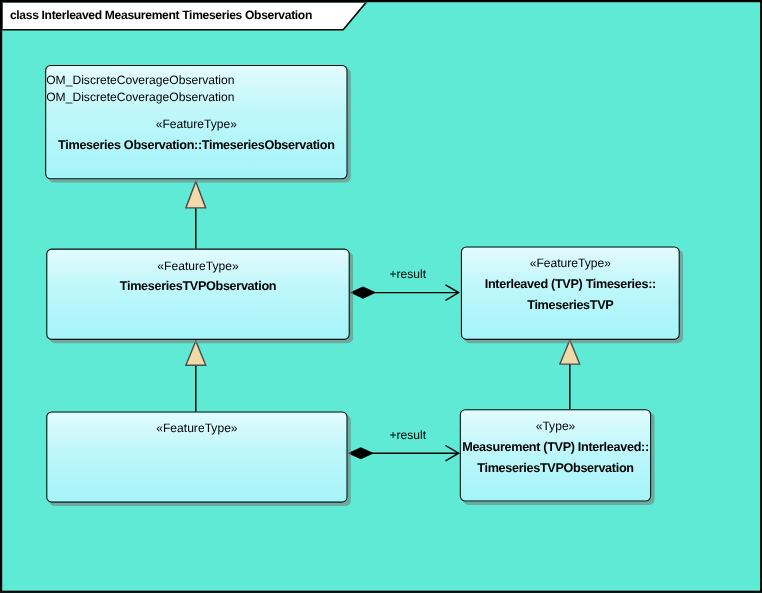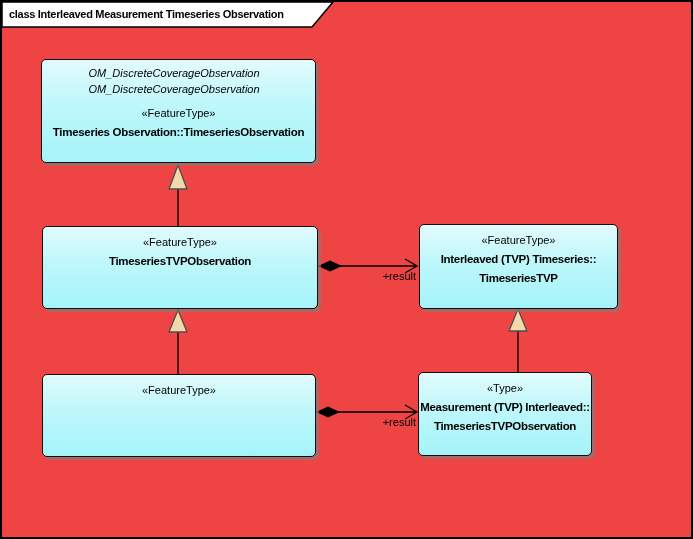--- a/index.html
+++ b/index.html
@@ -1,21 +1,21 @@
 <!DOCTYPE html>
 <html><head>
 <meta charset="utf-8">
 <style>
   html,body { margin:0; padding:0; background:#fff; }
   #frame {
     position:relative;
     width:693px; height:539px;
     box-sizing:border-box;
     border:2px solid #000;
-    background:#ef4444;
+    background:#5eead4;
     font-family:"Liberation Sans", sans-serif;
     color:#000;
     overflow:hidden;
   }
   #connector-layer { position:absolute; left:0; top:0; }
   #frame-title {
     position:absolute; left:7px; top:6px;
     font-size:11px; font-weight:bold; letter-spacing:-0.3px;
     white-space:nowrap;
   }
@@ -28,27 +28,26 @@
     box-shadow:3px 3px 0 rgba(125,125,125,0.60);
     text-align:center;
     padding-top:6px;
   }
   #box-tl { left:39px;  top:57px;  width:275px; height:104px; }
   #box-ml { left:40px;  top:224px; width:276px; height:83px; }
   #box-mr { left:417px; top:222px; width:199px; height:85px; }
   #box-bl { left:40px;  top:372px; width:274px; height:83px; }
   #box-br { left:416px; top:370px; width:174px; height:84px; }
   .ln  { font-size:11px; line-height:19px; white-space:nowrap; }
-  .it  { font-style:italic; text-align:center; padding-right:9px; line-height:15.5px; }
+  .it  { text-align:left; padding-right:9px; line-height:15.5px; }
   .gap { height:7px; }
   .nm  { font-weight:bold; font-size:11.5px; letter-spacing:-0.3px; }
   .result-label {
-    position:absolute; font-size:11px; text-align:right; width:62px;
+    position:absolute; font-size:11px; width:62px;
     white-space:nowrap;
-    margin-top:26px;
   }
   #result-top    { left:352px; top:242px; }
   #result-bottom { left:352px; top:388px; }
 </style>
 </head>
 <body>
 
 <div id="frame">
 
   <svg id="connector-layer" width="693" height="539" viewBox="0 0 693 539">

